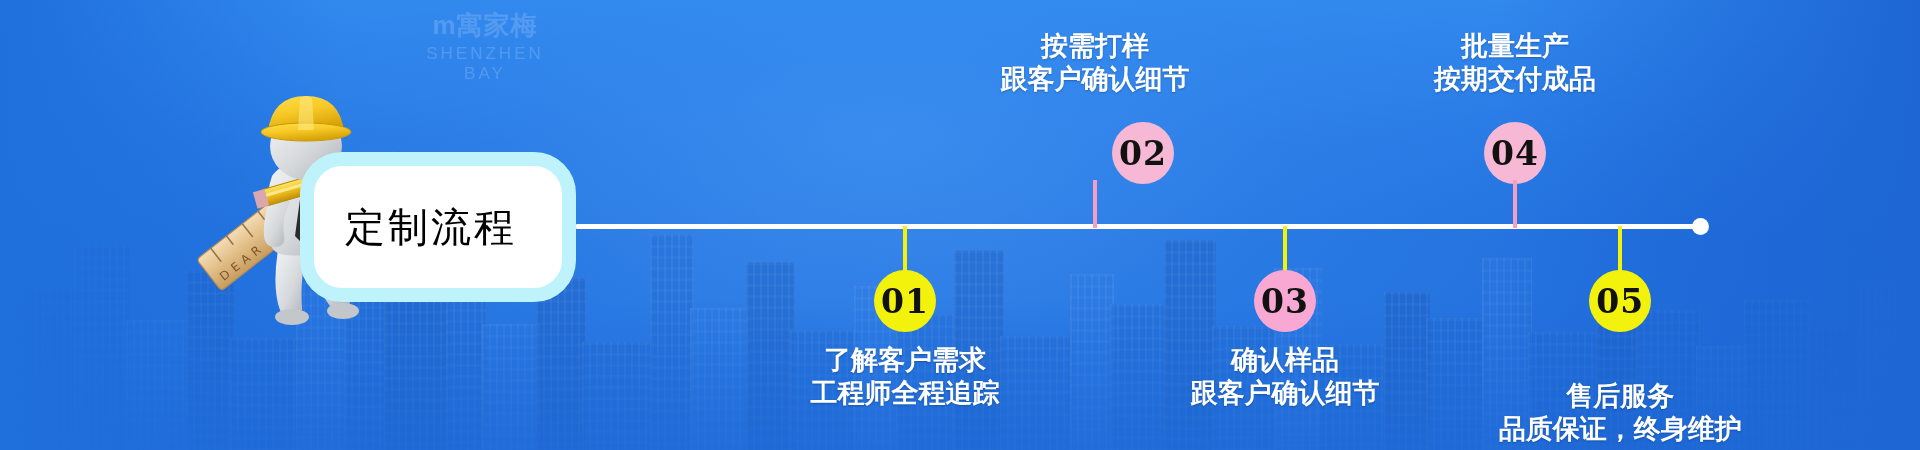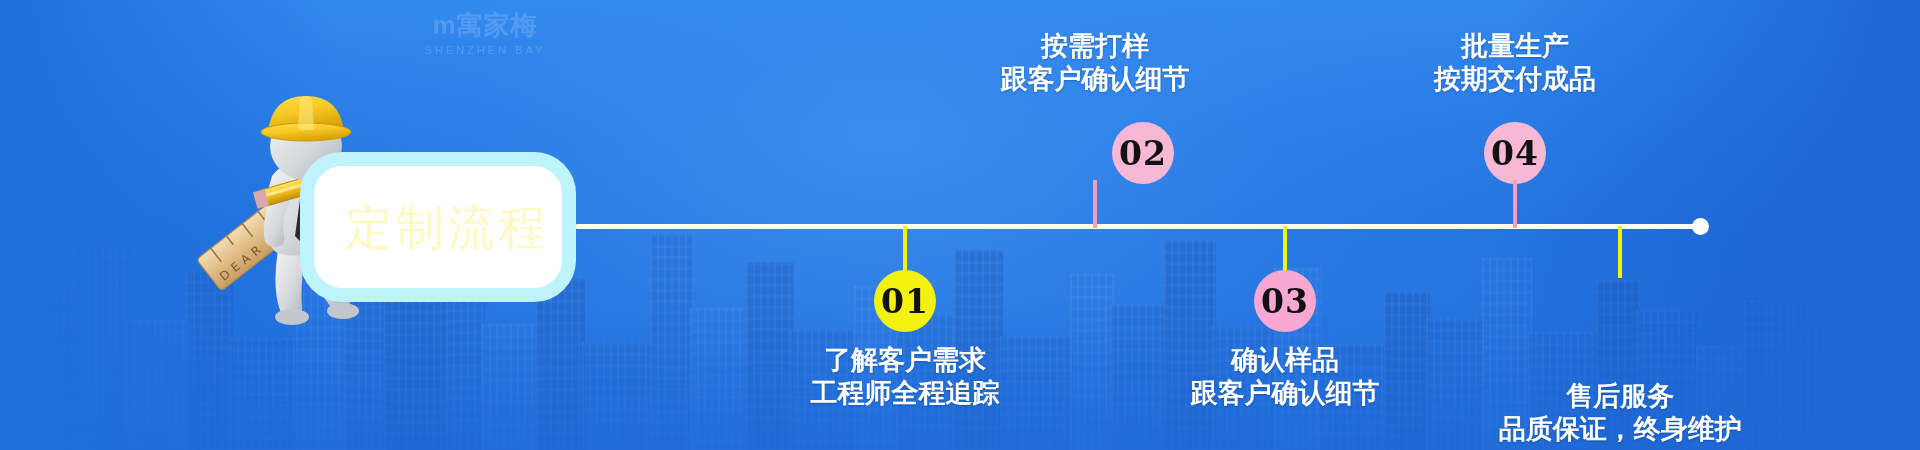--- a/index.html
+++ b/index.html
@@ -44,42 +44,42 @@
   .hazeBot{
     position:absolute;left:0;bottom:0;width:1920px;height:150px;
     background:linear-gradient(to top,rgba(30,105,215,.75) 0%,rgba(30,105,215,0) 100%);
   }
   
   .towerMark{
     position:absolute;left:405px;top:10px;width:160px;height:110px;
     color:rgba(255,255,255,.17);text-align:center;pointer-events:none;
   }
   .towerMark .tm1{font-size:26px;font-weight:bold;letter-spacing:1px;line-height:30px;}
-  .towerMark .tm2{font-size:11px;letter-spacing:3px;margin-top:4px;}
+  .towerMark .tm2{font-size:17px;letter-spacing:3px;margin-top:4px;}
 
   
   .axis{
     position:absolute;left:575px;top:224px;width:1128px;height:5px;
     background:#ffffff;border-radius:3px;
   }
   .axis-dot{
     position:absolute;left:1692px;top:218px;width:17px;height:17px;
     background:#ffffff;border-radius:50%;
   }
 
   
   .pill{
     position:absolute;left:300px;top:152px;width:276px;height:150px;
     background:#ffffff;border-radius:42px;
     border:14px solid #bff3fb;
     box-sizing:border-box;
   }
   .pill-text{
     position:absolute;left:345px;top:205px;width:210px;
-    font-size:48px;color:#fef9c3;letter-spacing:3px;line-height:44px;
+    font-size:40px;color:#000000;letter-spacing:3px;line-height:44px;
     font-family:"DejaVu Sans","Liberation Sans",sans-serif;
   }
 
   
   .char{position:absolute;left:196px;top:68px;width:220px;height:260px;}
 
   
   .node{position:absolute;}
   .stem{position:absolute;left:50%;transform:translateX(-50%);width:4px;}
   .bubble{
@@ -270,19 +270,22 @@
       <span class="l2">按期交付成品</span>
     </div>
     <div class="bubble" style="top:92px;background:#f6b8d4;">
       <span>04</span>
     </div>
     <div class="stem" style="top:150px;height:48px;background:#f49ec4;"></div>
   </div>
 
   <div class="node" style="left:1320px;top:226px;width:760px;height:190px;">
     <div class="stem" style="top:0px;height:52px;background:#f2f20d;left:39.5%;"></div>
+    <div class="bubble" style="top:44px;left:39.5%;background:#f2f20d;">
+      <span>05</span>
+    </div>
     <div class="ntext" style="top:118px;left:39.5%;margin-top:36px;">
       <span>售后服务</span>
       <span class="l2">品质保证，终身维护</span>
     </div>
   </div>
 
 </div>
 
 </body></html>

